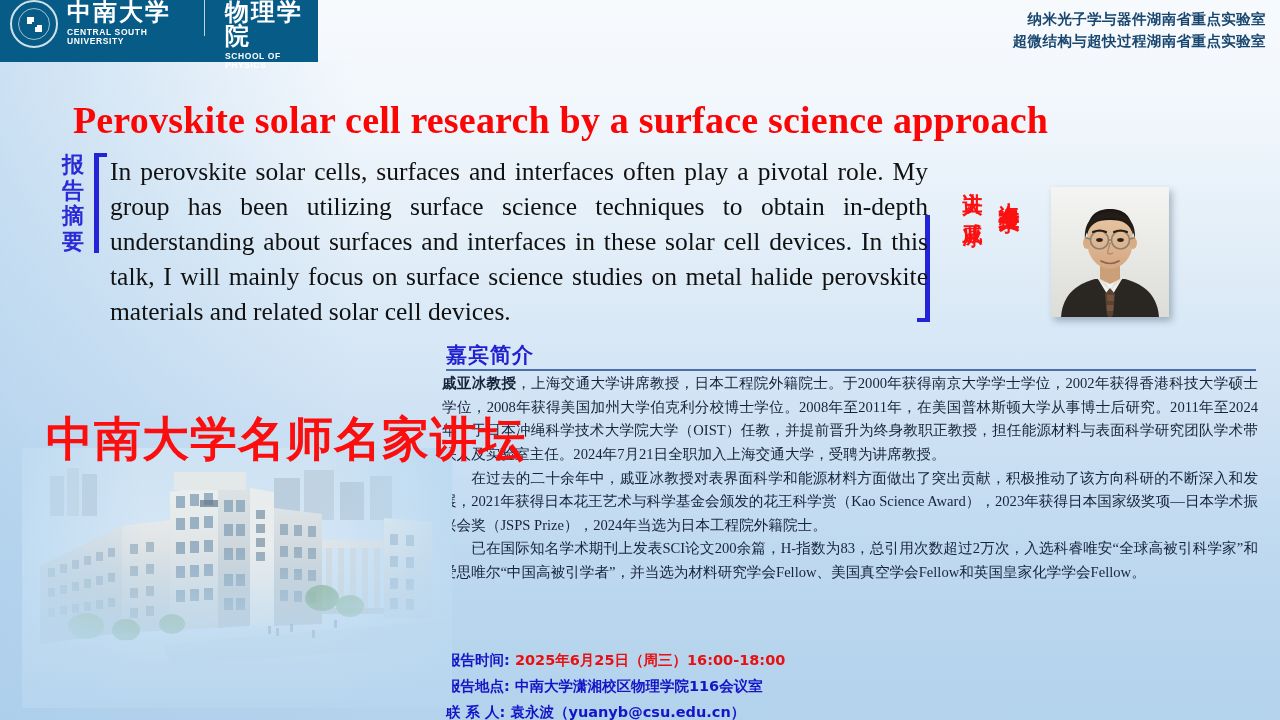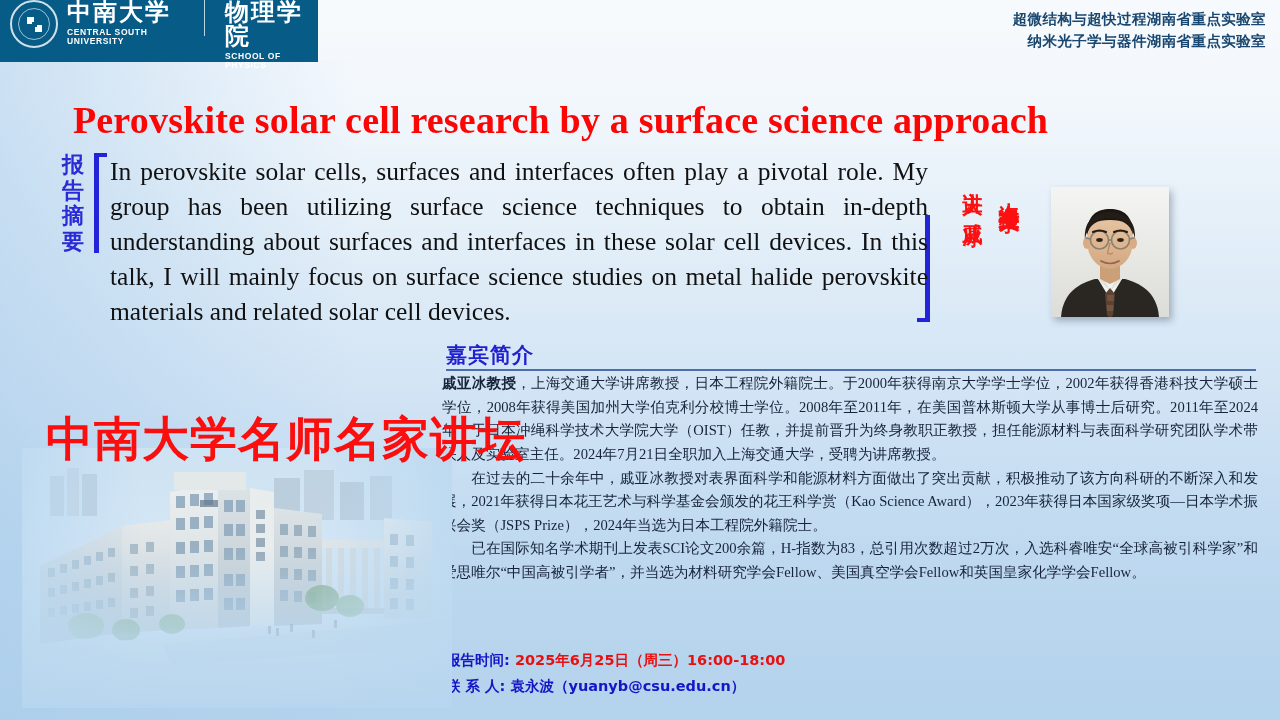--- a/index.html
+++ b/index.html
@@ -304,22 +304,22 @@
       <div class="logo-en">CENTRAL SOUTH UNIVERSITY</div>
     </div>
     <div class="logo-divider"></div>
     <div class="logo-cn-wrap">
       <div class="logo-cn">物理学院</div>
       <div class="logo-en">SCHOOL OF PHYSICS</div>
     </div>
   </div>
 
   <div class="lab-lines">
+    <div>纳米光子学与器件湖南省重点实验室</div>
     <div>超微结构与超快过程湖南省重点实验室</div>
-    <div>纳米光子学与器件湖南省重点实验室</div>
   </div>
 
   <div class="main-title">Perovskite solar cell research by a surface science approach</div>
 
   <div class="abs-label">报告摘要</div>
   <div class="abs-bar"></div>
   <div class="abs-bar-right"></div>
   <div class="abstract-text">In perovskite solar cells, surfaces and interfaces often play a pivotal role. My group has been utilizing surface science techniques to obtain in-depth understanding about surfaces and interfaces in these solar cell devices. In this talk, I will mainly focus on surface science studies on metal halide perovskite materials and related solar cell devices.</div>
 
   <div class="speaker-vert speaker-name">主讲人 戚亚冰</div>
@@ -551,18 +551,22 @@
     <p class="indent">在过去的二十余年中，戚亚冰教授对表界面科学和能源材料方面做出了突出贡献，积极推动了该方向科研的不断深入和发展，2021年获得日本花王艺术与科学基金会颁发的花王科学赏（Kao Science Award），2023年获得日本国家级奖项—日本学术振兴会奖（JSPS Prize），2024年当选为日本工程院外籍院士。</p>
     <p class="indent">已在国际知名学术期刊上发表SCI论文200余篇，H-指数为83，总引用次数超过2万次，入选科睿唯安“全球高被引科学家”和爱思唯尔“中国高被引学者”，并当选为材料研究学会Fellow、美国真空学会Fellow和英国皇家化学学会Fellow。</p>
   </div>
 
   <div class="info-block">
     <div class="info-row">
       <span class="info-key">报告时间:</span>
       <span class="info-val red">2025年6月25日（周三）16:00-18:00</span>
     </div>
     <div class="info-row">
+      <span class="info-key">报告地点:</span>
+      <span class="info-val">中南大学潇湘校区物理学院116会议室</span>
+    </div>
+    <div class="info-row">
       <span class="info-key">联 系 人:</span>
       <span class="info-val">袁永波（yuanyb@csu.edu.cn）</span>
     </div>
   </div>
 
 </div>
 
 </body></html>

